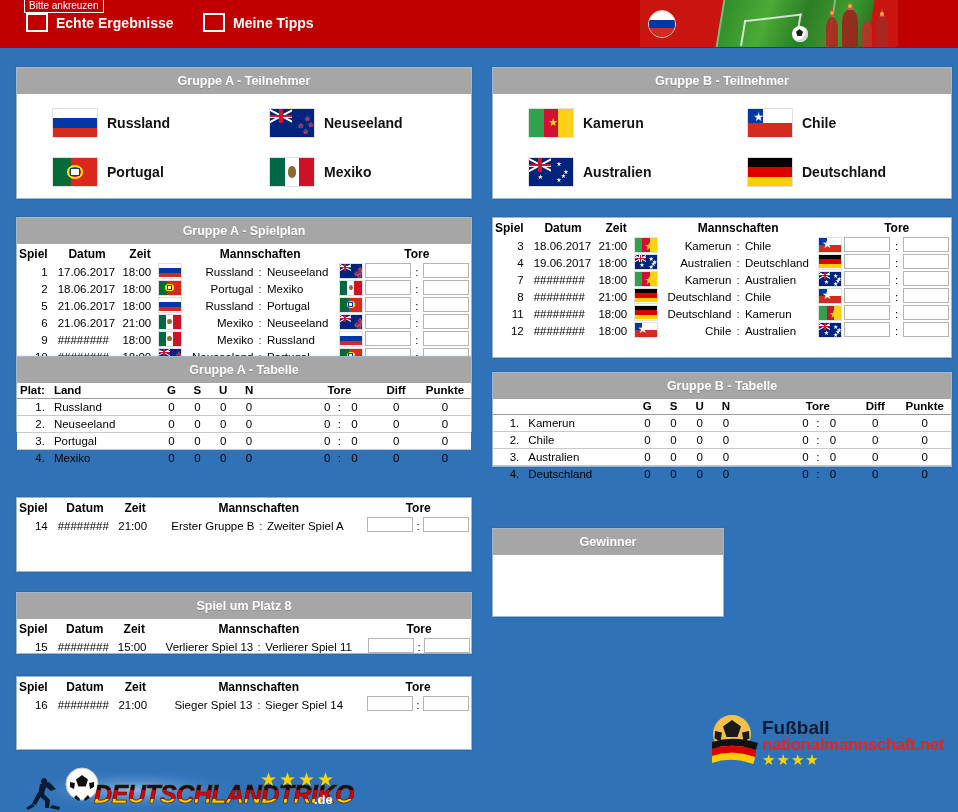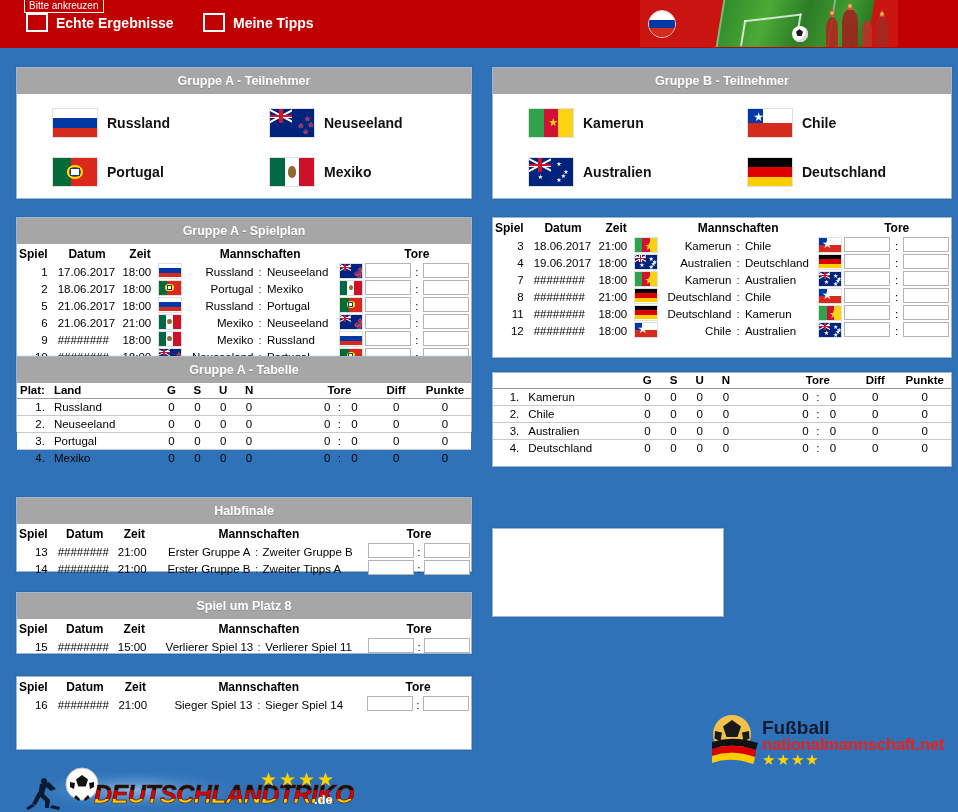--- a/index.html
+++ b/index.html
@@ -605,20 +605,21 @@
             <td class="t-tore2">0</td>
             <td class="t-diff">0</td>
             <td class="t-pkt">0</td>
           </tr>
         </tbody>
       </table>
   </div>
 </div>
 
 <div class="panel" style="left:492px; top:372px; width:460px; height:95px;">
+  <div class="panel-head">Gruppe B - Tabelle</div>
   <div class="panel-body" style="height:67px;">
     <table class="tab">
         <thead>
           <tr class="hdr">
       <th class="t-pl th-pl"></th>
       <th class="t-land th-land"></th>
       <th class="t-n">G</th>
       <th class="t-n">S</th>
       <th class="t-n">U</th>
       <th class="t-n">N</th>
@@ -684,56 +685,42 @@
             <td class="t-tore2">0</td>
             <td class="t-diff">0</td>
             <td class="t-pkt">0</td>
           </tr>
         </tbody>
       </table>
   </div>
 </div>
 
 <div class="panel" style="left:16px; top:497px; width:456px; height:75px;">
-  <div class="panel-head">Halbfinale</div>
   <div class="panel-body" style="height:47px; padding-top:2px;">
     <table class="grid">
         <thead>
           <tr>
       <th class="c-spiel th-spiel">Spiel</th>
       <th class="c-datum th-datum">Datum</th>
       <th class="c-zeit th-zeit">Zeit</th>
       <th class="c-fl"></th>
       <th colspan="3">Mannschaften</th>
       <th class="c-fl"></th>
       <th colspan="3">Tore</th>
     </tr>
         </thead>
         <tbody>
-          <tr>
-            <td class="c-spiel">13</td>
-            <td class="c-datum">########</td>
-            <td class="c-zeit">21:00</td>
-            <td class="c-fl"></td>
-            <td class="c-home" style="width: 110px;">Erster Gruppe A</td>
-            <td class="c-colon">:</td>
-            <td class="c-away" style="width: 110px;">Zweiter Gruppe B</td>
-            <td class="c-fl"></td>
-            <td class="c-score"><span class="scorebox"></span></td>
-            <td class="c-sep">:</td>
-            <td class="c-score"><span class="scorebox"></span></td>
-          </tr>
           <tr>
             <td class="c-spiel">14</td>
             <td class="c-datum">########</td>
             <td class="c-zeit">21:00</td>
             <td class="c-fl"></td>
             <td class="c-home" style="width: 110px;">Erster Gruppe B</td>
             <td class="c-colon">:</td>
-            <td class="c-away" style="width: 110px;">Zweiter Tipps A</td>
+            <td class="c-away" style="width: 110px;">Zweiter Spiel A</td>
             <td class="c-fl"></td>
             <td class="c-score"><span class="scorebox"></span></td>
             <td class="c-sep">:</td>
             <td class="c-score"><span class="scorebox"></span></td>
           </tr>
         </tbody>
       </table>
   </div>
 </div>
 
@@ -798,20 +785,21 @@
             <td class="c-score"><span class="scorebox"></span></td>
             <td class="c-sep">:</td>
             <td class="c-score"><span class="scorebox"></span></td>
           </tr>
         </tbody>
       </table>
   </div>
 </div>
 
 <div class="panel" style="left:492px; top:528px; width:232px; height:89px;">
+  <div class="panel-head">Gewinner</div>
   <div class="panel-body" style="height:61px;"></div>
 </div>
 
 <div id="dt-logo">
   <svg viewBox="0 0 340 46" width="340" height="46">
     <defs>
       <linearGradient id="dtg" x1="0" y1="0" x2="0" y2="1">
         <stop offset="0%" stop-color="#111111"></stop>
           <stop offset="34%" stop-color="#111111"></stop>
         <stop offset="35%" stop-color="#dd0000"></stop>

